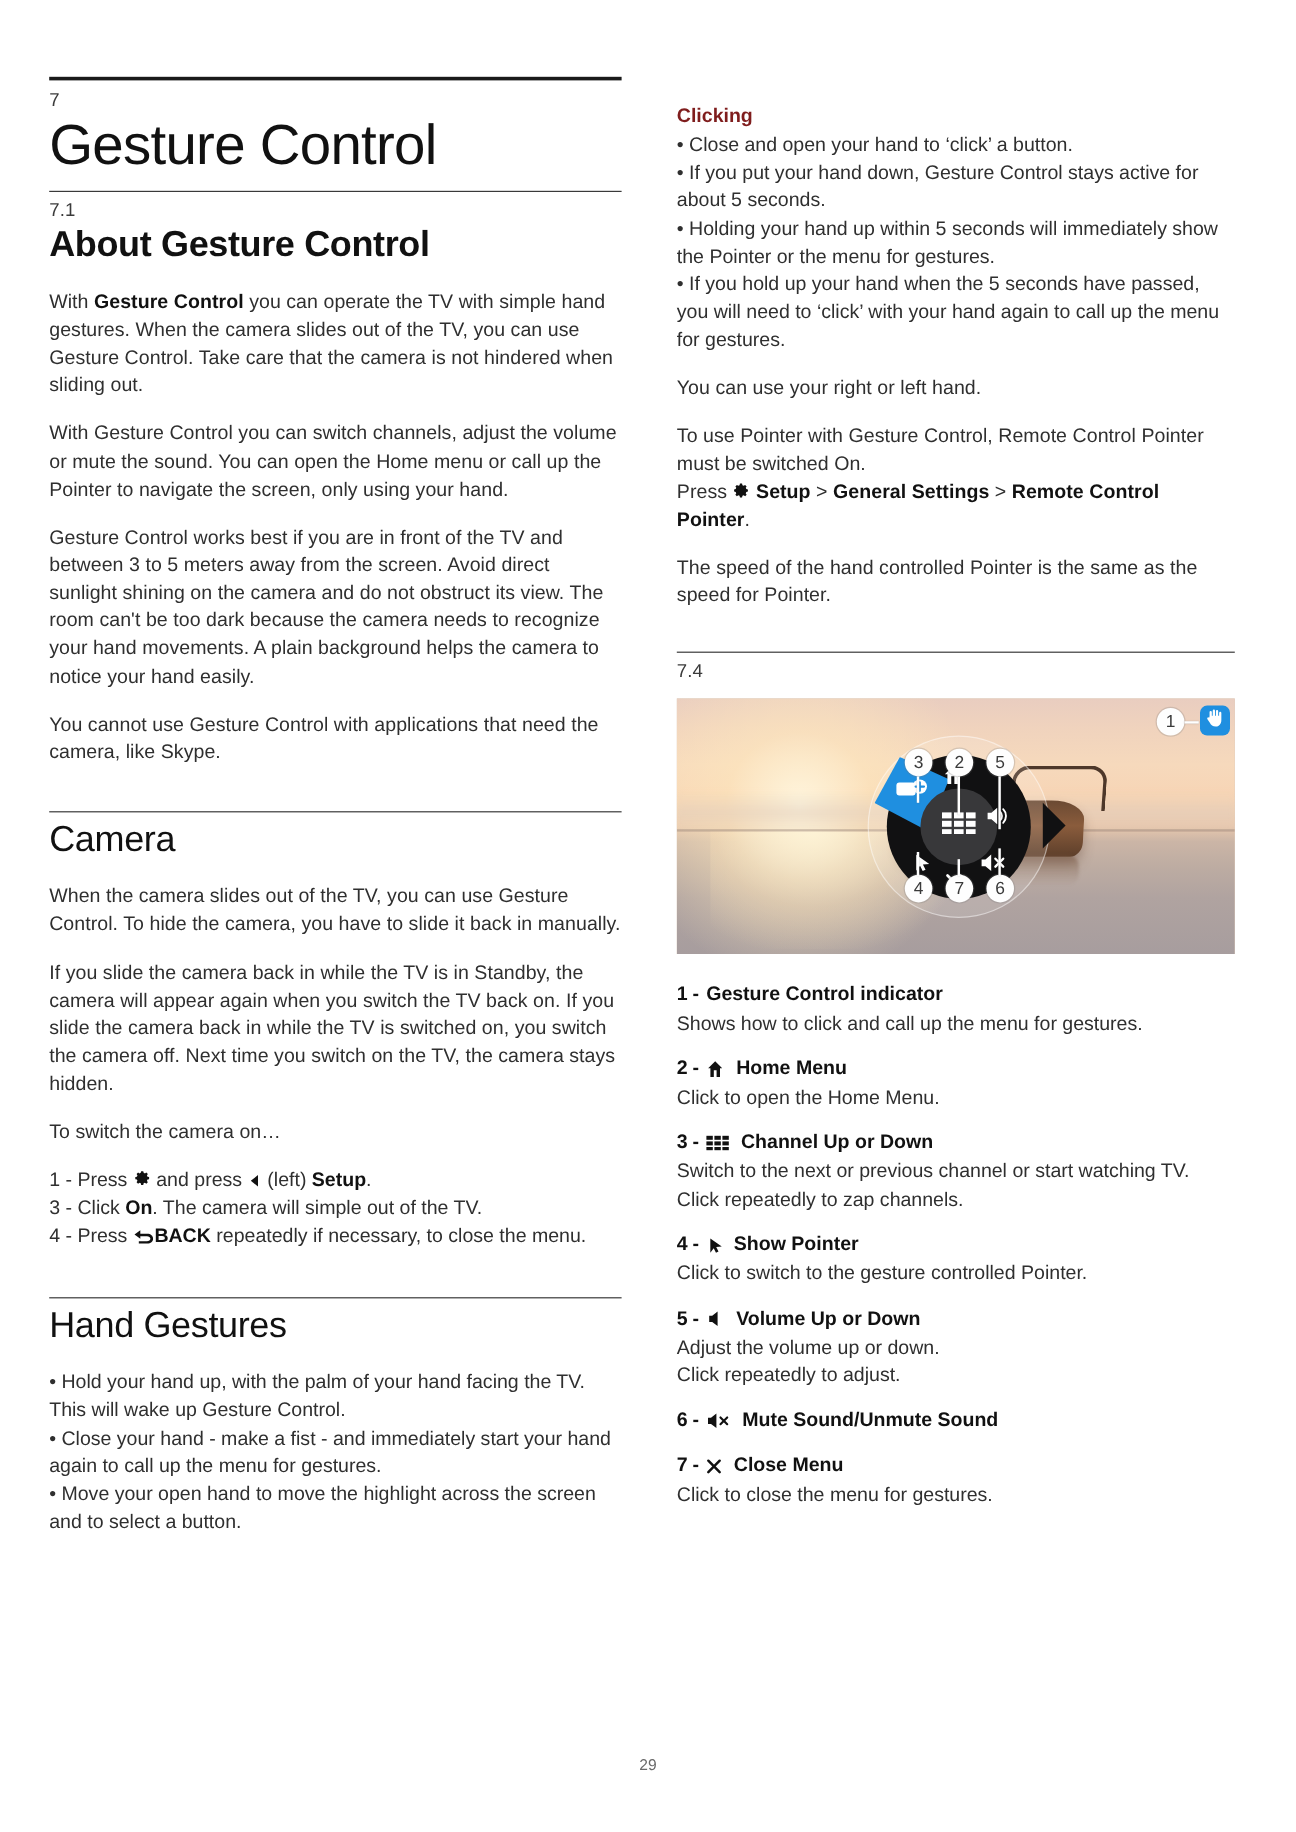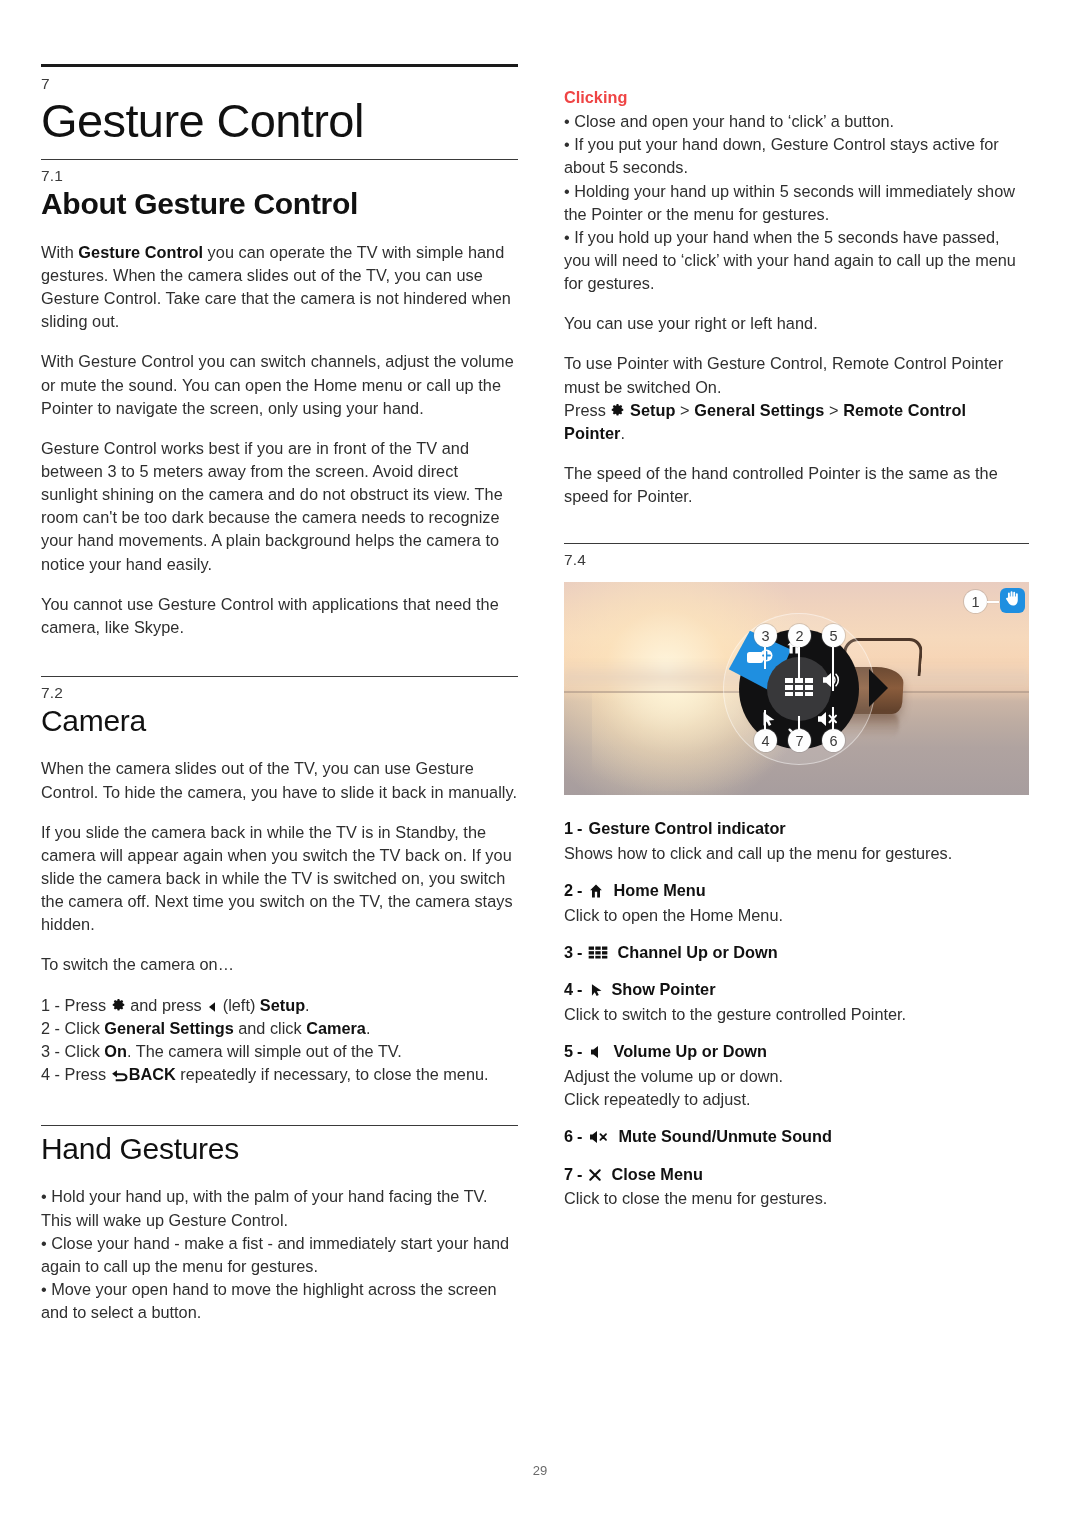--- a/index.html
+++ b/index.html
@@ -43,21 +43,21 @@
   }
   p.tight { margin-bottom:0; }
   p.body b, .b { font-weight:700; color:#111; }
 
   .steps { font-size:16.3px; line-height:1.42; color:#2f2f2f; margin:0 0 17px 0; }
   .steps div { white-space:nowrap; }
 
   .bullets { font-size:16.3px; line-height:1.42; color:#2f2f2f; margin:0 0 17px 0; }
   .bullets p { margin:0; }
 
-  .minihead { font-size:16.3px; font-weight:700; color:#ef4444; margin:0 0 1px 0; line-height:1.42;}
+  .minihead { font-size:16.3px; font-weight:700; color:#7f1d1d; margin:0 0 1px 0; line-height:1.42;}
 
   
   .ico { display:inline-block; vertical-align:-2px; }
   .ico svg { display:block; }
 
   
   .legend-item { margin:0 0 14px 0; }
   .legend-title {
     font-size:16.3px; font-weight:700; color:#111;
     line-height:1.45; margin:0 0 1px 0;
@@ -184,35 +184,33 @@
     <div class="secnum">7.1</div>
     <h2 class="section">About Gesture Control</h2>
 
     <p class="body"><span>With </span><b class="b">Gesture Control</b><span> you can operate the TV with simple hand gestures. When the camera slides out of the TV, you can use Gesture Control. Take care that the camera is not hindered when sliding out.</span></p>
     <p class="body">With Gesture Control you can switch channels, adjust the volume or mute the sound. You can open the Home menu or call up the Pointer to navigate the screen, only using your hand.</p>
     <p class="body">Gesture Control works best if you are in front of the TV and between 3 to 5 meters away from the screen. Avoid direct sunlight shining on the camera and do not obstruct its view. The room can't be too dark because the camera needs to recognize your hand movements. A plain background helps the camera to notice your hand easily.</p>
     <p class="body">You cannot use Gesture Control with applications that need the camera, like Skype.</p>
 
     <div style="height:20px"></div>
     <div class="rule-thin"></div>
-    <div class="secnum">7.2</div>
     <h2 class="section light">Camera</h2>
 
     <p class="body">When the camera slides out of the TV, you can use Gesture Control. To hide the camera, you have to slide it back in manually.</p>
     <p class="body">If you slide the camera back in while the TV is in Standby, the camera will appear again when you switch the TV back on. If you slide the camera back in while the TV is switched on, you switch the camera off. Next time you switch on the TV, the camera stays hidden.</p>
     <p class="body">To switch the camera on…</p>
 
     <div class="steps">
       <div><span>1 - Press </span><span class="ico"><svg width="15" height="15" viewBox="0 0 24 24">
               <path fill="#111" d="M12 8.2a3.8 3.8 0 100 7.6 3.8 3.8 0 000-7.6zm0 5.9a2.1 2.1 0 110-4.2 2.1 2.1 0 010 4.2z"></path>
               <path fill="#111" d="M13.4 1.6h-2.8l-.5 2.2a8.5 8.5 0 00-1.7.7L6.5 3.3 4.5 5.3l1.2 1.9a8.5 8.5 0 00-.7 1.7L2.8 9.4v2.8l2.2.5c.17.6.4 1.16.7 1.7l-1.2 1.9 2 2 1.9-1.2c.54.3 1.1.53 1.7.7l.5 2.2h2.8l.5-2.2c.6-.17 1.16-.4 1.7-.7l1.9 1.2 2-2-1.2-1.9c.3-.54.53-1.1.7-1.7l2.2-.5V9.4l-2.2-.5a8.5 8.5 0 00-.7-1.7l1.2-1.9-2-2-1.9 1.2a8.5 8.5 0 00-1.7-.7l-.5-2.2z"></path>
             </svg></span><span> and press </span><span class="ico"><svg width="12" height="12" viewBox="0 0 12 12">
               <path fill="#111" d="M9 1.2 3 6l6 4.8z"></path>
             </svg></span><span> (left) </span><b class="b">Setup</b><span>.</span></div>
-      <div><span>2 - Click </span><b class="b">General Settings</b><span> and click </span><b class="b">Camera</b><span>.</span></div>
       <div><span>3 - Click </span><b class="b">On</b><span>. The camera will simple out of the TV.</span></div>
       <div><span>4 - Press </span><span class="ico"><svg width="18" height="13" viewBox="0 0 20 14">
               <path fill="#111" d="M6.6 1.1 1.2 5.1l5.4 4V6.6h6.1c1.9 0 3.2 1 3.2 2.3s-1.3 2.3-3.2 2.3H5.2v2.2h7.8c3.2 0 5.4-1.9 5.4-4.5S16.2 4.4 13 4.4H6.6z"></path>
             </svg></span><b class="b">BACK</b><span> repeatedly if necessary, to close the menu.</span></div>
     </div>
 
     <div style="height:22px"></div>
     <div class="rule-thin"></div>
     <h2 class="section light">Hand Gestures</h2>
 
@@ -394,20 +392,22 @@
                   <rect x="11" y="9" width="8" height="5"></rect>
                   <rect x="21" y="9" width="8" height="5"></rect>
                   <rect x="1" y="16" width="8" height="4"></rect>
                   <rect x="11" y="16" width="8" height="4"></rect>
                   <rect x="21" y="16" width="8" height="4"></rect>
                 </g>
               </svg>
             </span>
           <span>Channel Up or Down</span>
         </div>
+        <p class="legend-desc" style="white-space: pre-line;">Switch to the next or previous channel or start watching TV.
+Click repeatedly to zap channels.</p>
       </div>
 
       <div class="legend-item">
         <div class="legend-title">
           <span class="num">4</span>
           <span class="dash">-</span>
           <span class="gi">
               <svg width="14" height="14" viewBox="0 0 16 16">
                 <path fill="#111" d="M4.5 1.3v13.4l3.2-4.2 2.2 4.4 2.4-1.2-2.2-4.3 5.3-.5z"></path>
               </svg>

